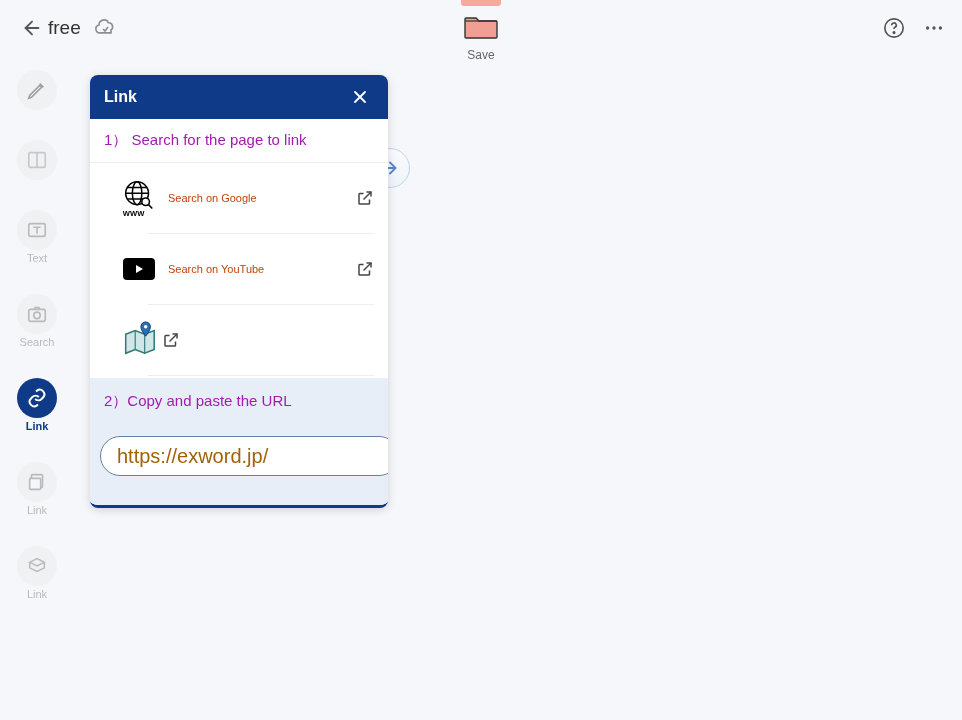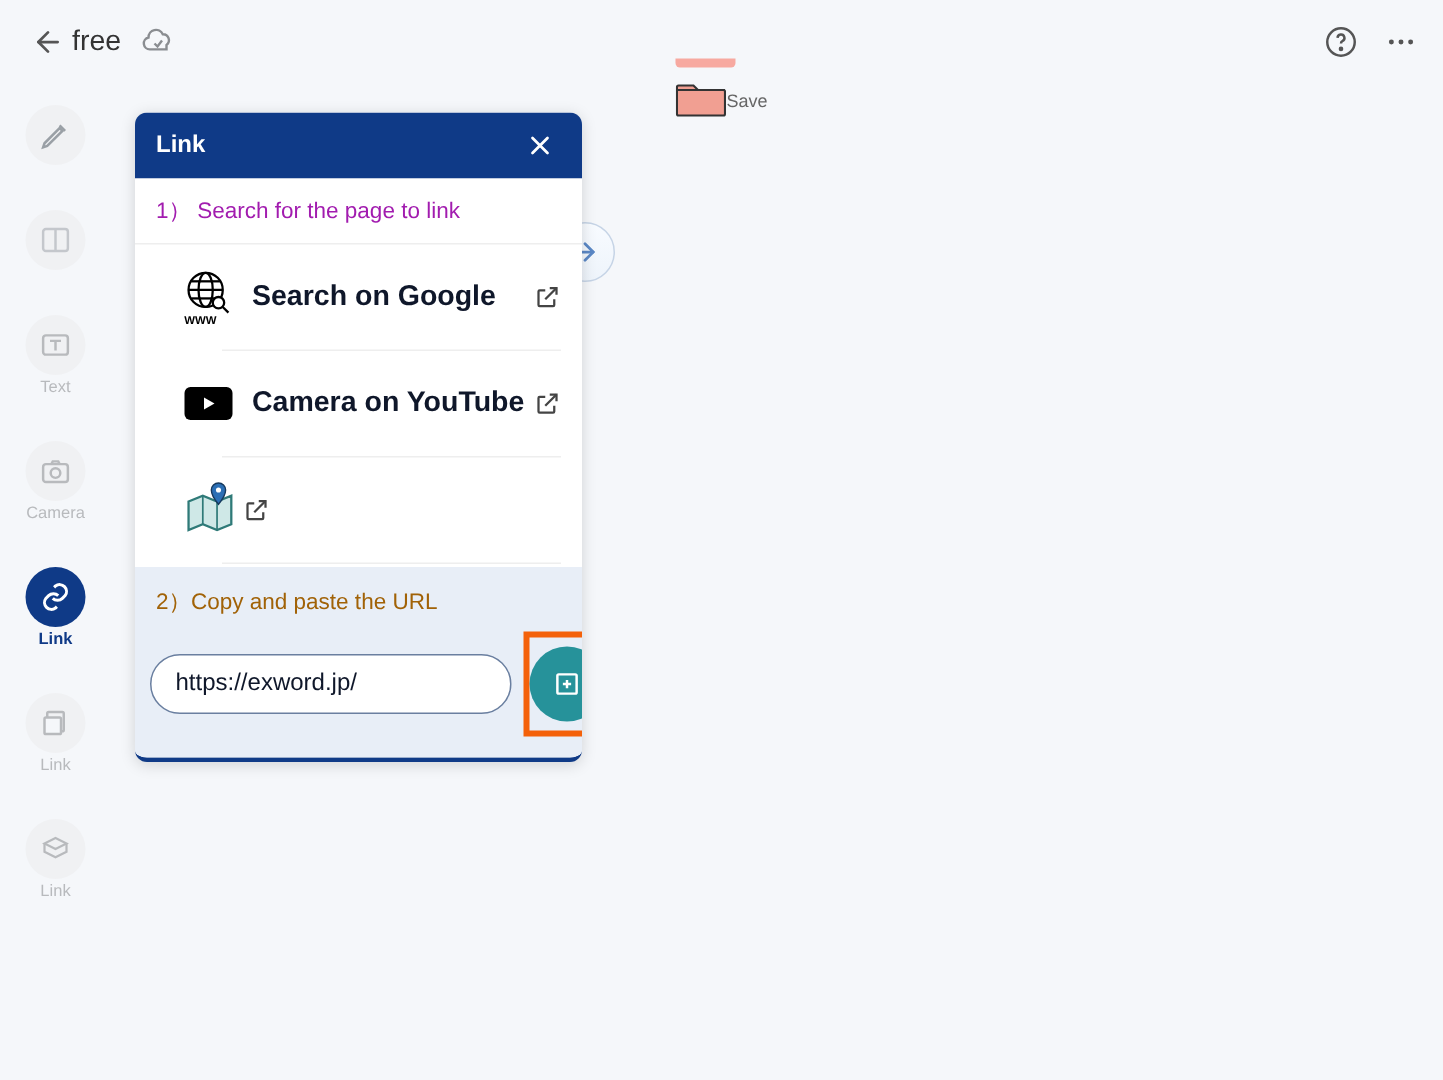--- a/index.html
+++ b/index.html
@@ -3,21 +3,21 @@
   <meta charset="utf-8">
   <style>
     * { margin: 0; padding: 0; box-sizing: border-box; font-family: -apple-system, BlinkMacSystemFont, "Segoe UI", Arial, sans-serif; }
     body { background: #f5f7fa; width: 962px; height: 720px; overflow: hidden; position: relative; }
 
     
     .topbar { height: 56px; display: flex; align-items: center; padding: 0 16px; position: relative; }
     .back-btn { width: 32px; height: 32px; display: flex; align-items: center; justify-content: center; cursor: pointer; }
     .title-text { font-size: 19px; color: #333; margin-left: 0; }
     .cloud-icon { margin-left: 12px; display: flex; align-items: center; }
-    .top-center { position: absolute; left: 50%; transform: translateX(-50%); top: 6px; display: flex; flex-direction: row; align-items: center; margin-top: 39px; }
+    .top-center { position: absolute; left: 50%; transform: translateX(-50%); top: 6px; display: flex; flex-direction: column; align-items: center; }
     .pink-tab { width: 40px; height: 6px; background: #f7a9a0; border-radius: 0 0 3px 3px; position: absolute; top: -6px; }
     .folder-icon { margin-top: 6px; }
     .save-label { font-size: 12px; color: #666; margin-top: 4px; }
     .top-right { position: absolute; right: 16px; top: 16px; display: flex; align-items: center; gap: 16px; }
     .help-icon, .more-icon { width: 24px; height: 24px; display: flex; align-items: center; justify-content: center; cursor: pointer; }
 
     
     .left-toolbar { position: absolute; left: 10px; top: 66px; width: 54px; display: flex; flex-direction: column; align-items: center; gap: 20px; }
     .tool-item { width: 50px; display: flex; flex-direction: column; align-items: center; padding: 4px 0 6px 0; cursor: pointer; }
     .tool-icon-wrap { width: 40px; height: 40px; border-radius: 50%; display: flex; align-items: center; justify-content: center; background: #f0f1f3; }
@@ -31,29 +31,29 @@
     
     .popup { position: absolute; left: 90px; top: 75px; width: 298px; background: #f7f9fb; border-radius: 8px; box-shadow: 0 2px 10px rgba(0,0,0,0.15); overflow: hidden; border-bottom: 3px solid #0f3a87; }
     .popup-header { background: #0f3a87; color: #fff; height: 44px; display: flex; align-items: center; justify-content: space-between; padding: 0 14px; }
     .popup-title { font-size: 16px; font-weight: 600; }
     .popup-close { width: 28px; height: 28px; display: flex; align-items: center; justify-content: center; cursor: pointer; }
 
     .section1 { background: #fff; padding: 0 0 2px 0; }
     .section-caption { font-size: 15px; color: #a21caf; padding: 12px 14px 12px 14px; border-bottom: 1px solid #eee; }
     .search-row { display: flex; align-items: center; padding: 14px 12px 14px 8px; }
     .row-icon { width: 42px; height: 42px; display: flex; align-items: center; justify-content: center; margin-left: 20px; }
-    .row-label { font-size: 19px; color: #0f172a; font-weight: 700; flex: 1; margin-left: 8px; }
+    .row-label { font-size: 11px; color: #c2410c; font-weight: 400; flex: 1; margin-left: 8px; }
     .ext-icon { width: 22px; height: 22px; display: flex; align-items: center; justify-content: center; cursor: pointer; }
 
     .search-row-border { border-top: 1px solid #eee; margin-left: 58px; margin-right: 14px; }
 
     .section2 { background: #e8eef7; padding-bottom: 14px; }
-    .section2 .caption2 { font-size: 15px; color: #a16207; padding: 14px 14px 10px 14px; }
+    .section2 .caption2 { font-size: 15px; color: #a21caf; padding: 14px 14px 10px 14px; }
     .url-row { display: flex; align-items: center; padding: 0 10px; gap: 8px; }
-    .url-input { flex: 1; height: 40px; border: 1px solid #6a7fa0; border-radius: 20px; padding: 0 16px; font-size: 16px; color: #0f172a; background: #fff; outline: none; }
+    .url-input { flex: 1; height: 40px; border: 1px solid #6a7fa0; border-radius: 20px; padding: 0 16px; font-size: 20px; color: #a16207; background: #fff; outline: none; }
     .add-btn-wrap { width: 70px; height: 70px; border: 4px solid #f4610a; display: flex; align-items: center; justify-content: center; }
     .add-btn { width: 50px; height: 50px; border-radius: 50%; background: #26929a; display: flex; align-items: center; justify-content: center; cursor: pointer; }
 
     
     .yt-badge { width: 32px; height: 22px; background: #000; border-radius: 4px; display: flex; align-items: center; justify-content: center; }
   </style>
 </head>
 <body>
 
 <div class="topbar">
@@ -129,21 +129,21 @@
     <div class="tool-label">Text</div>
   </div>
   <div class="tool-item">
     <div class="tool-icon-wrap">
       <svg width="22" height="22" viewBox="0 0 24 24" fill="none" stroke="#b8babd" stroke-width="1.8">
           <rect x="3" y="7" width="18" height="13" rx="2"></rect>
           <circle cx="12" cy="13.5" r="3.5"></circle>
           <path d="M9 7l1-2h4l1 2"></path>
         </svg>
     </div>
-    <div class="tool-label">Camera</div>
+    <div class="tool-label">Search</div>
   </div>
   <div class="tool-item active">
     <div class="tool-icon-wrap">
       <svg width="22" height="22" viewBox="0 0 24 24" fill="none" stroke="#fff" stroke-width="2.2">
           <path d="M10 13a5 5 0 0 0 7 0l2-2a5 5 0 0 0-7-7l-1 1"></path>
           <path d="M14 11a5 5 0 0 0-7 0l-2 2a5 5 0 0 0 7 7l1-1"></path>
         </svg>
     </div>
     <div class="tool-label">Link</div>
   </div>
@@ -214,21 +214,21 @@
     <div class="search-row-border"></div>
 
     <div class="search-row">
       <div class="row-icon">
         <div class="yt-badge">
           <svg width="12" height="12" viewBox="0 0 12 12">
               <polygon points="3,2 10,6 3,10" fill="#fff"></polygon>
             </svg>
         </div>
       </div>
-      <div class="row-label">Camera on YouTube</div>
+      <div class="row-label">Search on YouTube</div>
       <div class="ext-icon">
         <svg width="18" height="18" viewBox="0 0 24 24" fill="none" stroke="#444" stroke-width="2">
             <path d="M14 4h6v6"></path>
             <path d="M20 4L10 14"></path>
             <path d="M18 14v5a1 1 0 0 1-1 1H5a1 1 0 0 1-1-1V7a1 1 0 0 1 1-1h5"></path>
           </svg>
       </div>
     </div>
 
     <div class="search-row-border"></div>

